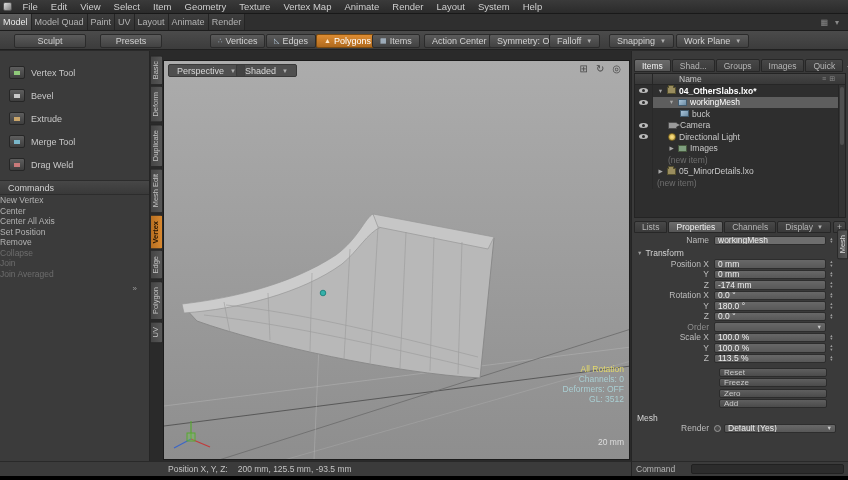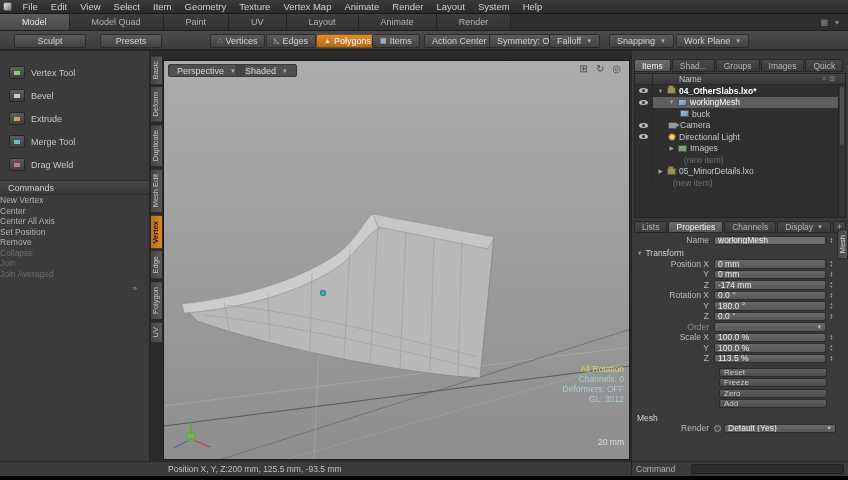--- a/index.html
+++ b/index.html
@@ -15,21 +15,21 @@
     background:linear-gradient(#3a3a3a,#2b2b2b); border-bottom:1px solid #191919;
     display:flex; align-items:center; color:#cfcfcf; font-size:9.5px; }
   .app-icon { width:9px; height:9px; margin:0 4px 0 3px;
     background:linear-gradient(135deg,#e0e0e0,#7e7e7e); border-radius:2px; border:1px solid #555; }
   .menu-item { padding:0 6.5px; height:100%; display:flex; align-items:center; }
 
   
   .wstabs { position:absolute; top:14px; left:0; width:848px; height:17px;
     background:#2f2f2f; border-bottom:1px solid #1d1d1d; display:flex; align-items:stretch;
     font-size:9px; color:#b3b3b3; }
-  .wstab { padding:0 22px; display:flex; align-items:center;
+  .wstab { padding:0 3px; display:flex; align-items:center;
     background:linear-gradient(#3d3d3d,#323232); border-right:1px solid #242424; }
   .wstab.selected { background:linear-gradient(#5d5d5d,#484848); color:#ececec; }
   .ws-spacer { flex:1; }
   .ws-end { display:flex; align-items:center; gap:7px; padding-right:9px; color:#8a8a8a; font-size:8px; }
 
   
   .toolbar { position:absolute; top:31px; left:0; width:848px; height:19px;
     background:linear-gradient(#4b4b4b,#3c3c3c); border-bottom:1px solid #202020;
     font-size:9px; color:#d2d2d2; }
   .tb { position:absolute; top:2.5px; height:14px; display:flex; align-items:center; gap:3px;
@@ -110,21 +110,21 @@
   .il-row { height:11.5px; display:flex; align-items:stretch; }
   .il-row .eye-col { width:18px; display:flex; justify-content:center; align-items:center;
     border-right:1px solid #292929; }
   .eye { width:9px; height:5px; border-radius:50%; background:#bdbdbd; position:relative; }
   .eye::after { content:""; position:absolute; left:3px; top:1px; width:3px; height:3px;
     border-radius:50%; background:#2e2e2e; }
   .row-main { flex:1; display:flex; align-items:center; gap:3px; }
   .d0 { padding-left:4px; } .d1 { padding-left:15px; } .d2 { padding-left:27px; }
   .il-row.selected .row-main { background:#5e5e5e; color:#fff; }
   .bold-lbl { font-weight:bold; color:#fff; }
-  .ghost-lbl { color:#6f6f6f;margin-left:16px; }
+  .ghost-lbl { color:#6f6f6f; }
   .tree-arrow { font-size:5.5px; color:#a8a8a8; width:7px; text-align:center; flex:0 0 auto; }
   .ic { width:9px; height:7px; flex:0 0 auto; position:relative; }
   .ic-folder { background:#9a8d5e; border:1px solid #55502f; }
   .ic-folder::before { content:""; position:absolute; top:-3px; left:0; width:4px; height:2px;
     background:#9a8d5e; border:1px solid #55502f; border-bottom:none; }
   .ic-mesh { background:linear-gradient(135deg,#a8c3d8,#6e8ea6); border:1px solid #415a6d; }
   .ic-camera { background:#9a9a9a; border:1px solid #4e4e4e; border-radius:1px; }
   .ic-camera::after { content:""; position:absolute; right:-4px; top:0px;
     border-top:2.5px solid transparent; border-bottom:2.5px solid transparent; border-left:4px solid #9a9a9a; }
   .ic-light { width:8px; height:8px; border-radius:50%; background:radial-gradient(#ffe58d,#c8a63e); border:1px solid #7a6422; }
@@ -159,21 +159,21 @@
   .radio-toggle { width:7px; height:7px; border-radius:50%; border:1px solid #9a9a9a;
     background:#4a4a4a; margin-right:3px; flex:0 0 auto; }
   .side-mesh-tab { position:absolute; right:0; top:178px; width:11px; padding:5px 0;
     writing-mode:vertical-rl; transform:rotate(180deg); text-align:center;
     background:linear-gradient(90deg,#585858,#474747); border:1px solid #292929;
     color:#dcdcdc; font-size:7.5px; border-radius:0 2px 2px 0; }
 
   
   .statusbar { position:absolute; left:0; top:461px; width:631px; height:15px;
     background:#3b3b3b; border-top:1px solid #292929; color:#c4c4c4; font-size:8.5px;
-    display:flex; align-items:center; padding-left:168px; gap:0; }
+    display:flex; align-items:center; padding-left:168px; gap:10px; }
   .command-row { position:absolute; left:631px; top:461px; width:217px; height:15px;
     background:#3b3b3b; border-top:1px solid #292929; border-left:1px solid #242424;
     display:flex; align-items:center; gap:16px; padding:0 4px; font-size:8.5px; color:#b5b5b5; }
   .command-field { flex:1; height:10px; background:#2c2c2c; border:1px solid #212121; border-radius:2px; }
   .bottom-black { position:absolute; left:0; top:476px; width:848px; height:4px; background:#000; }
 </style>
 </head>
 <body>
 
 <div class="menubar">

